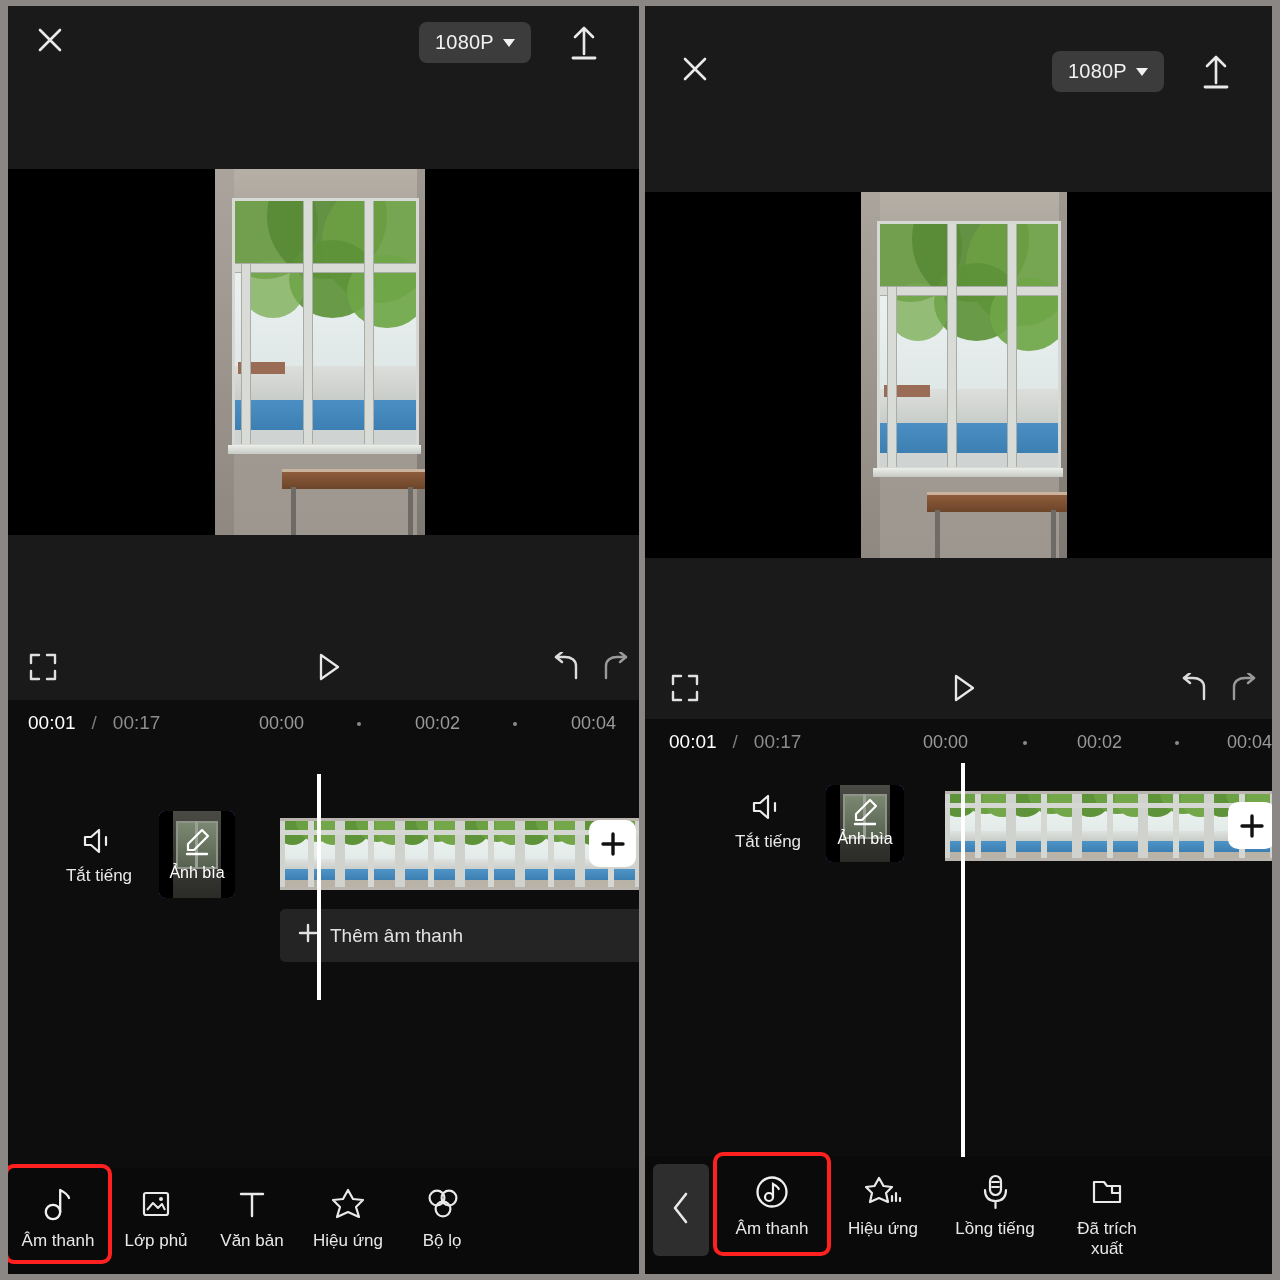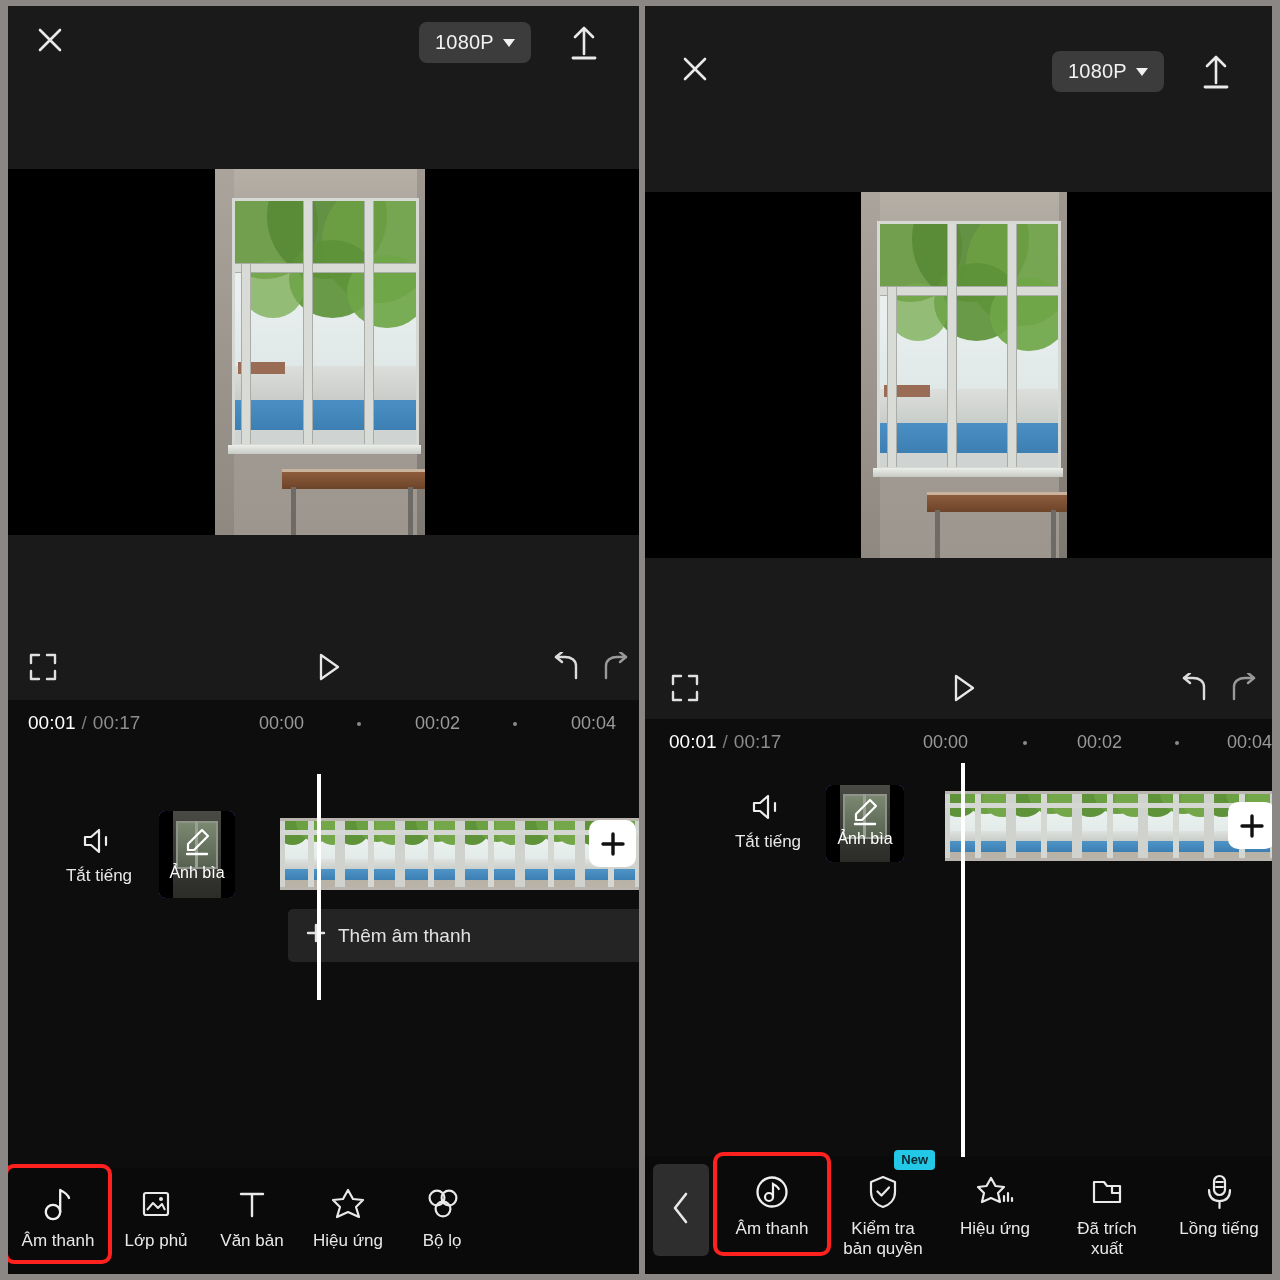--- a/index.html
+++ b/index.html
@@ -74,21 +74,21 @@
               background: linear-gradient(#8d5c3c,#6d4429); border-top: 3px solid #c9b39c; }
   .desk-leg { position:absolute; width:5px; top:87%; bottom:0; background:#6e6a66; }
 
   
   .controls { position: absolute; left: 0; right: 0; height: 58px; }
   .ctrl-icon { position: absolute; cursor: pointer; }
   .ctrl-icon svg { display: block; }
 
   
   .ruler { position: absolute; left: 0; right: 0; height: 44px; background: #0d0d0d; }
-  .time-cur { position: absolute; display: flex; align-items: baseline; gap: 6px;
+  .time-cur { position: absolute; display: flex; align-items: baseline; gap: 16px;
               font-size: 19px; }
   .t-now { color: #ffffff; }
   .t-sep { color: #7a7a7a; }
   .t-total { color: #8c8c8c; }
   .tick-label { position: absolute; font-size: 18px; color: #9a9a9a; }
   .tick-dot { position: absolute; width: 4px; height: 4px; border-radius: 50%;
               background: #8a8a8a; }
 
   
   .tracks { position: absolute; left: 0; right: 0; background: #0d0d0d; overflow: hidden; }
@@ -350,21 +350,21 @@
       </div>
 
       <div class="add-clip" style="left:581px; top:76px; width:47px; height:47px;">
         <span>
           <svg width="28" height="28" viewBox="0 0 28 28">
               <path d="M14 4 L14 24 M4 14 L24 14" stroke="#111" stroke-width="3.4" stroke-linecap="round"></path>
             </svg>
         </span>
       </div>
 
-      <div class="audio-row" style="left:280px; right:-40px; top:165px; height:53px;">
+      <div class="audio-row" style="left:272px; right:-40px; top:165px; height:53px;">
         <span>
           <svg width="20" height="20" viewBox="0 0 20 20">
               <path d="M10 2 L10 18 M2 10 L18 10" stroke="#e2e2e2" stroke-width="2.4" stroke-linecap="round"></path>
             </svg>
         </span>
         <span>Thêm âm thanh</span>
       </div>
 
       <div class="playhead" style="left:309px; top:30px; height:226px;"></div>
     </div>
@@ -637,55 +637,44 @@
         <span class="ico">
           <svg width="38" height="38" viewBox="0 0 38 38">
               <circle cx="19" cy="19" r="14.5" stroke="#f0f0f0" stroke-width="2.3" fill="none"></circle>
               <circle cx="16" cy="24" r="4" stroke="#f0f0f0" stroke-width="2.2" fill="none"></circle>
               <path d="M20 24 L20 11 C22.5 12.5 25 13.8 25.8 16" stroke="#f0f0f0" stroke-width="2.2" fill="none" stroke-linecap="round"></path>
             </svg>
         </span>
         <span class="tlbl">Âm thanh</span>
       </div>
       <div class="tool" style="width:112px;">
-        <span class="badge-new">New</span>
-        <span class="ico">
-          <svg width="34" height="36" viewBox="0 0 34 36">
-              <path d="M17 3 L29 8 L29 18 C29 26 23 31 17 33 C11 31 5 26 5 18 L5 8 Z" stroke="#e9e9e9" stroke-width="2.2" fill="none" stroke-linejoin="round"></path>
-              <path d="M11.5 17.5 L15.5 21.5 L23 13.5" stroke="#e9e9e9" stroke-width="2.2" fill="none" stroke-linecap="round" stroke-linejoin="round"></path>
-            </svg>
-        </span>
-        <span class="tlbl">Kiểm tra
-bản quyền</span>
-      </div>
-      <div class="tool" style="width:112px;">
         <span class="ico">
           <svg width="38" height="36" viewBox="0 0 38 36">
               <path d="M15 4 L19.5 12 L28 13 L22 19 L24 28 L15 24 L6 28 L8 19 L2 13 L10.5 12 Z" stroke="#e9e9e9" stroke-width="2.2" fill="none" stroke-linejoin="round"></path>
               <path d="M28 27 L28 22 M32 27 L32 19 M36 27 L36 24" stroke="#e9e9e9" stroke-width="2.2" stroke-linecap="round"></path>
             </svg>
         </span>
         <span class="tlbl">Hiệu ứng</span>
-      </div>
-      <div class="tool" style="width:112px;">
-        <span class="ico">
-          <svg width="34" height="32" viewBox="0 0 34 32">
-              <path d="M4 6 L14 6 L17 10 L30 10 L30 26 L4 26 Z" stroke="#e9e9e9" stroke-width="2.2" fill="none" stroke-linejoin="round"></path>
-              <path d="M22 10 L22 17 L30 17" stroke="#e9e9e9" stroke-width="2.2" fill="none" stroke-linejoin="round"></path>
-            </svg>
-        </span>
-        <span class="tlbl">Đã trích
-xuất</span>
       </div>
       <div class="tool" style="width:112px;">
         <span class="ico">
           <svg width="32" height="38" viewBox="0 0 32 38">
               <rect x="11" y="3" width="11" height="19" rx="5.5" stroke="#e9e9e9" stroke-width="2.2" fill="none"></rect>
               <path d="M6 17 C6 25 10 28 16.5 28 C23 28 27 25 27 17" stroke="#e9e9e9" stroke-width="2.2" fill="none" stroke-linecap="round"></path>
               <path d="M16.5 28 L16.5 35" stroke="#e9e9e9" stroke-width="2.2" stroke-linecap="round"></path>
               <path d="M13 9 L20 9 M13 14 L20 14" stroke="#e9e9e9" stroke-width="1.8" stroke-linecap="round"></path>
             </svg>
         </span>
         <span class="tlbl">Lồng tiếng</span>
       </div>
+      <div class="tool" style="width:112px;">
+        <span class="ico">
+          <svg width="34" height="32" viewBox="0 0 34 32">
+              <path d="M4 6 L14 6 L17 10 L30 10 L30 26 L4 26 Z" stroke="#e9e9e9" stroke-width="2.2" fill="none" stroke-linejoin="round"></path>
+              <path d="M22 10 L22 17 L30 17" stroke="#e9e9e9" stroke-width="2.2" fill="none" stroke-linejoin="round"></path>
+            </svg>
+        </span>
+        <span class="tlbl">Đã trích
+xuất</span>
+      </div>
     </div>
   </div>
 </div>
 
 </body></html>

